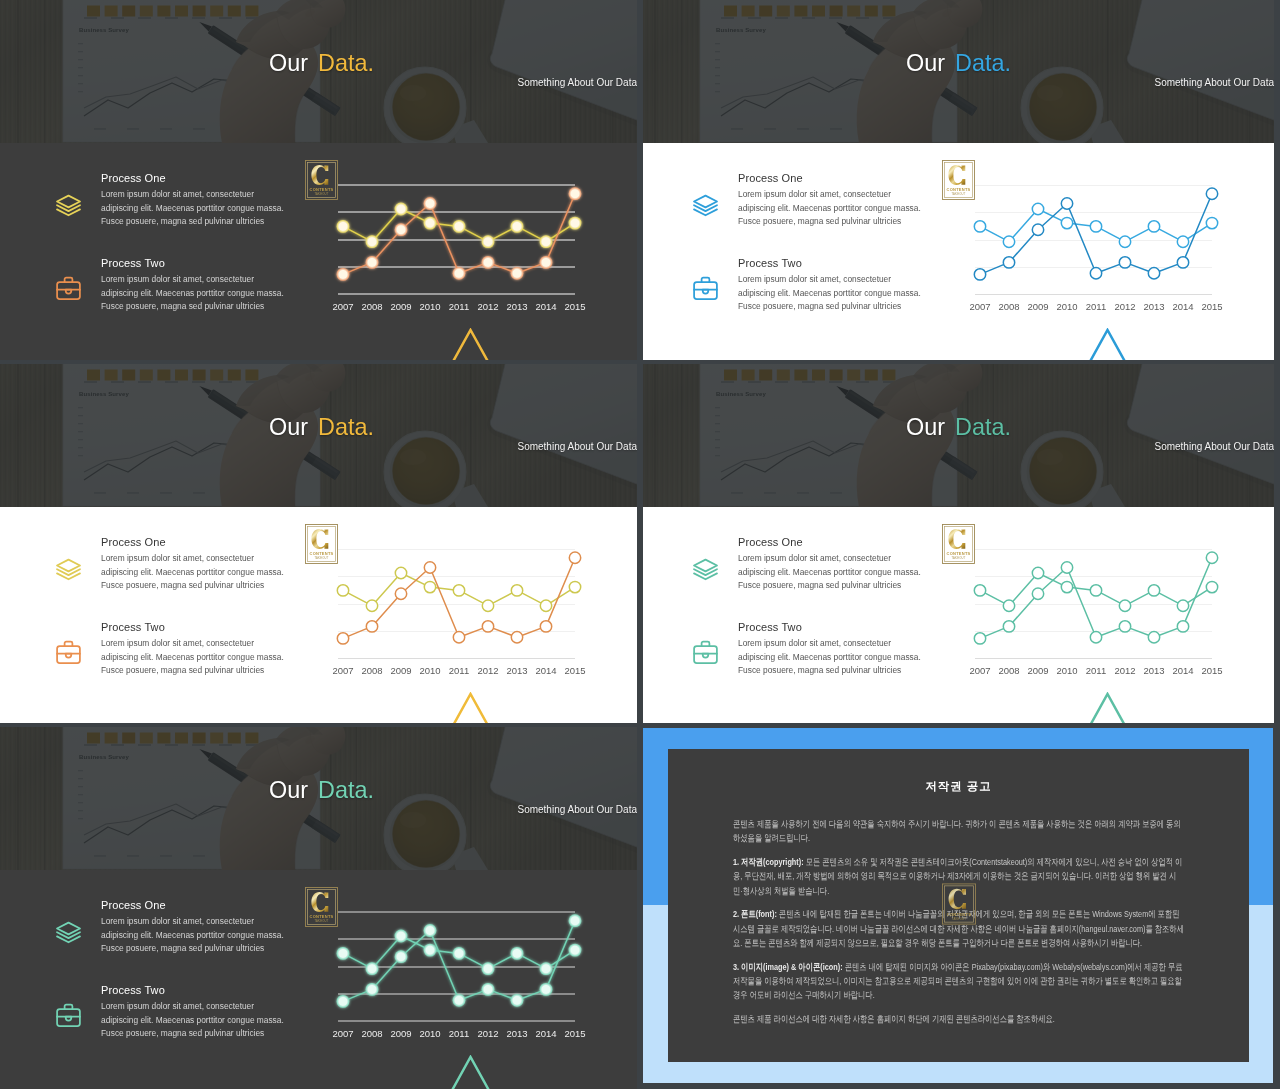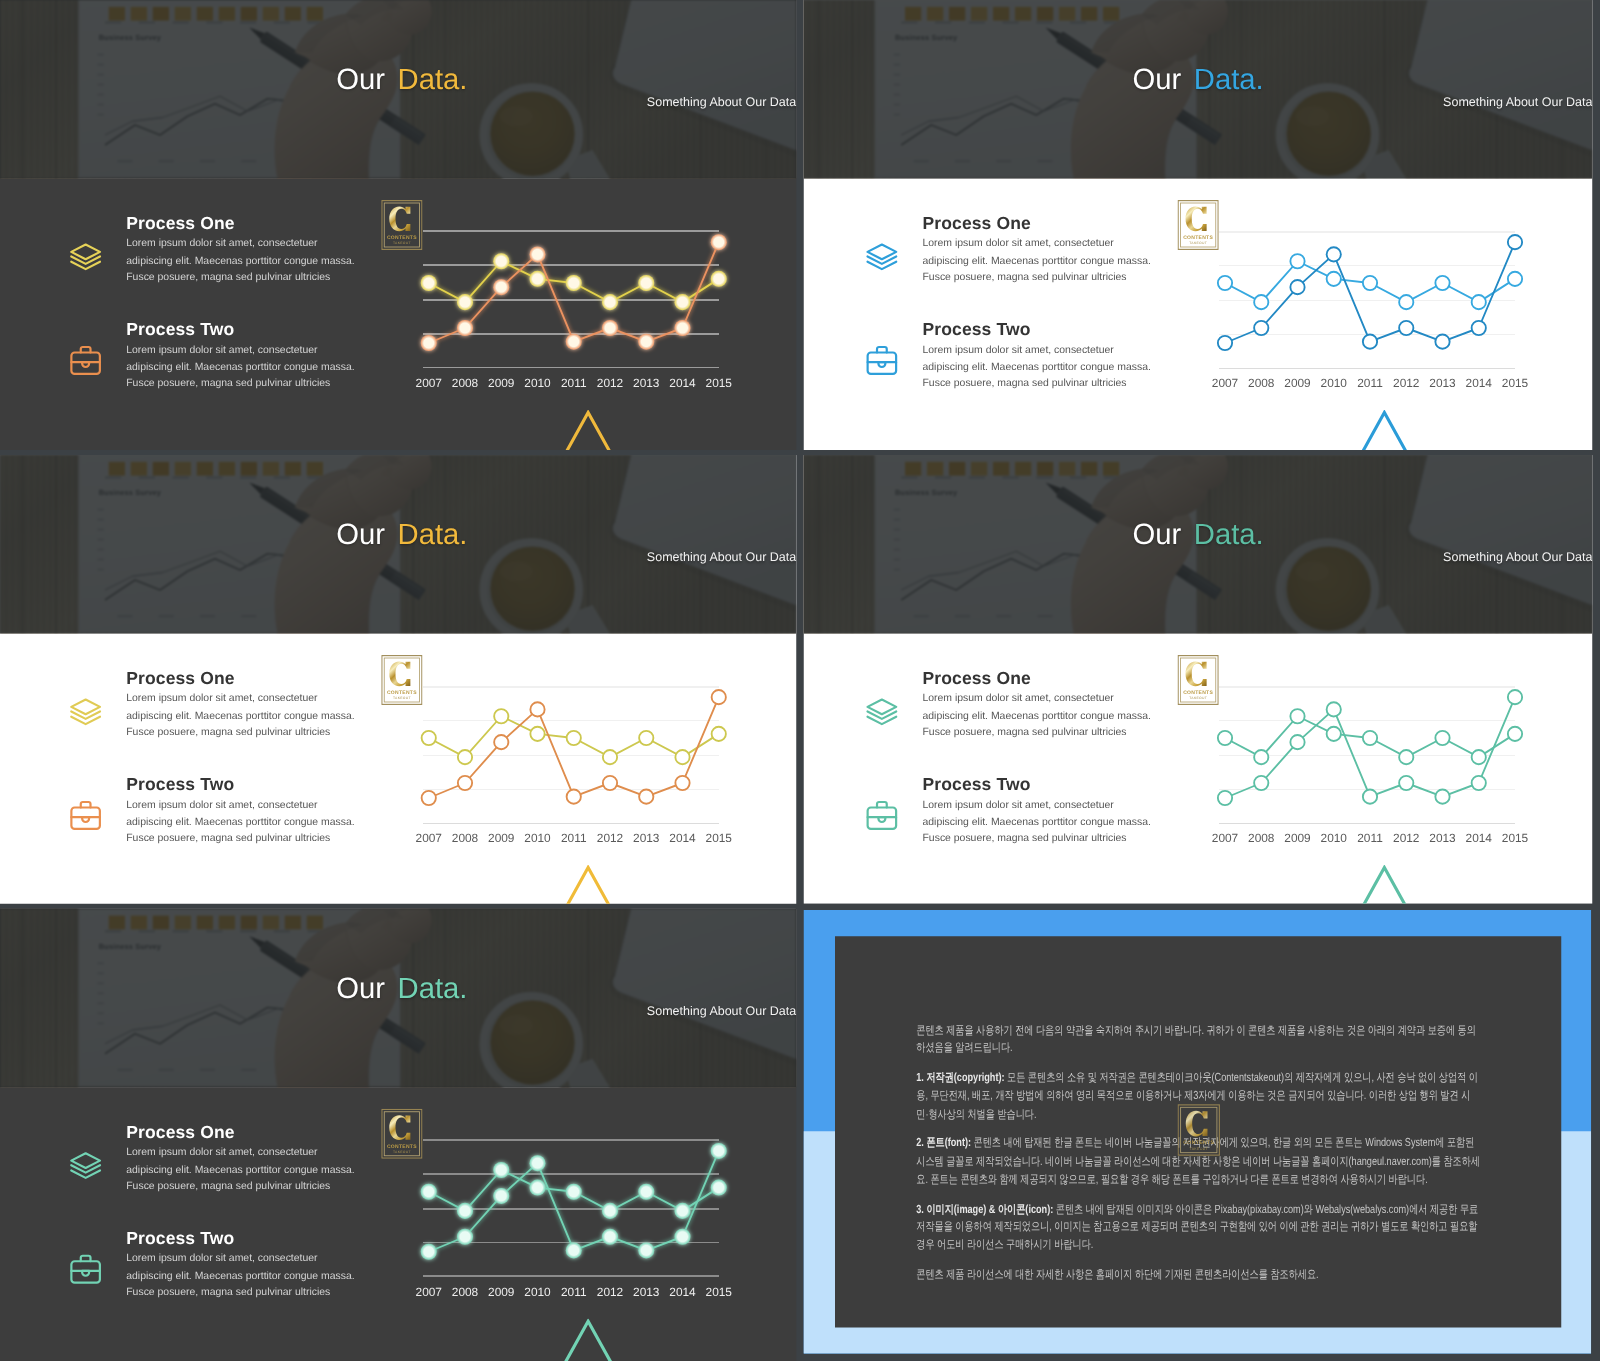--- a/index.html
+++ b/index.html
@@ -22,21 +22,21 @@
 .subtitle{position:absolute;left:8px;right:0;top:77px;text-align:right;font-size:10px;
           line-height:12px;color:#f2f2f2;white-space:nowrap;}
 .body{position:absolute;left:0;top:143px;right:0;bottom:0;}
 .procs{position:absolute;left:52px;top:28px;}
 .proc{position:relative;height:70px;}
 .proc2{margin-top:15px;}
 .procIcon{position:absolute;left:1.5px;top:20px;width:29px;height:29px;}
 .proc2 .procIcon{top:17.5px;}
 .procIcon svg{display:block;width:29px;height:29px;}
 .procTxt{margin-left:49px;width:200px;}
-.procTitle{font-size:14px;font-weight:700;line-height:14px;margin:0 0 3px;letter-spacing:.1px;}
+.procTitle{font-size:11px;font-weight:400;line-height:14px;margin:0 0 3px;letter-spacing:.1px;}
 .procDesc{font-size:8.35px;line-height:13.6px;margin:0;white-space:nowrap;}
 .badge{position:absolute;left:305px;top:17px;width:33px;height:40px;}
 .badge svg{display:block;}
 .chart{position:absolute;left:325px;top:33px;}
 .caret{position:absolute;left:451px;top:185px;}
 .noticeTile{position:absolute;}
 .noticeLower{position:absolute;left:0;bottom:0;width:100%;height:178px;}
 .noticeCard{position:absolute;left:31px;top:21px;right:24px;bottom:21px;}
 .noticeTitle{position:absolute;left:0;right:0;top:31px;margin:0;text-align:center;color:#fff;
              font-size:11.4px;line-height:13px;font-weight:700;letter-spacing:1px;}
@@ -1459,20 +1459,21 @@
 </g>
 </svg></div>
 <div class="caret"><svg width="39" height="36" viewBox="0 0 39 36">
 <path d="M1.5 34.5 L19.5 2 L37.5 34.5" fill="none" stroke="#72d3b4" stroke-width="2.5" stroke-linecap="butt" stroke-linejoin="miter"></path>
 </svg></div>
 </div>
     </div>
 <div class="tile tileR noticeTile" style="left:637px;top:728px;width:636px;height:355px;background:#4a9fee">
 <div class="noticeLower" style="background:#bfe0fb"></div>
 <div class="noticeCard" style="background:#3d3d3d">
+<h2 class="noticeTitle">저작권 공고</h2>
 <div class="noticeBody">
 <p>콘텐츠 제품을 사용하기 전에 다음의 약관을 숙지하여 주시기 바랍니다. 귀하가 이 콘텐츠 제품을 사용하는 것은 아래의 계약과 보증에 동의하셨음을 알려드립니다.</p>
 <p><b>1. 저작권(copyright):</b><span> 모든 콘텐츠의 소유 및 저작권은 콘텐츠테이크아웃(Contentstakeout)의 제작자에게 있으니, 사전 승낙 없이 상업적 이용, 무단전재, 배포, 개작 방법에 의하여 영리 목적으로 이용하거나 제3자에게 이용하는 것은 금지되어 있습니다. 이러한 상업 행위 발견 시 민·형사상의 처벌을 받습니다.</span></p>
 <p><b>2. 폰트(font):</b><span> 콘텐츠 내에 탑재된 한글 폰트는 네이버 나눔글꼴의 저작권자에게 있으며, 한글 외의 모든 폰트는 Windows System에 포함된 시스템 글꼴로 제작되었습니다. 네이버 나눔글꼴 라이선스에 대한 자세한 사항은 네이버 나눔글꼴 홈페이지(hangeul.naver.com)를 참조하세요. 폰트는 콘텐츠와 함께 제공되지 않으므로, 필요할 경우 해당 폰트를 구입하거나 다른 폰트로 변경하여 사용하시기 바랍니다.</span></p>
 <p><b>3. 이미지(image) &amp; 아이콘(icon):</b><span> 콘텐츠 내에 탑재된 이미지와 아이콘은 Pixabay(pixabay.com)와 Webalys(webalys.com)에서 제공한 무료 저작물을 이용하여 제작되었으니, 이미지는 참고용으로 제공되며 콘텐츠의 구현함에 있어 이에 관한 권리는 귀하가 별도로 확인하고 필요할 경우 어도비 라이선스 구매하시기 바랍니다.</span></p>
 <p>콘텐츠 제품 라이선스에 대한 자세한 사항은 홈페이지 하단에 기재된 콘텐츠라이선스를 참조하세요.</p>
 </div>
 <div class="noticeWatermark">
           <svg width="33" height="40" viewBox="0 0 33 40">
 <defs>

